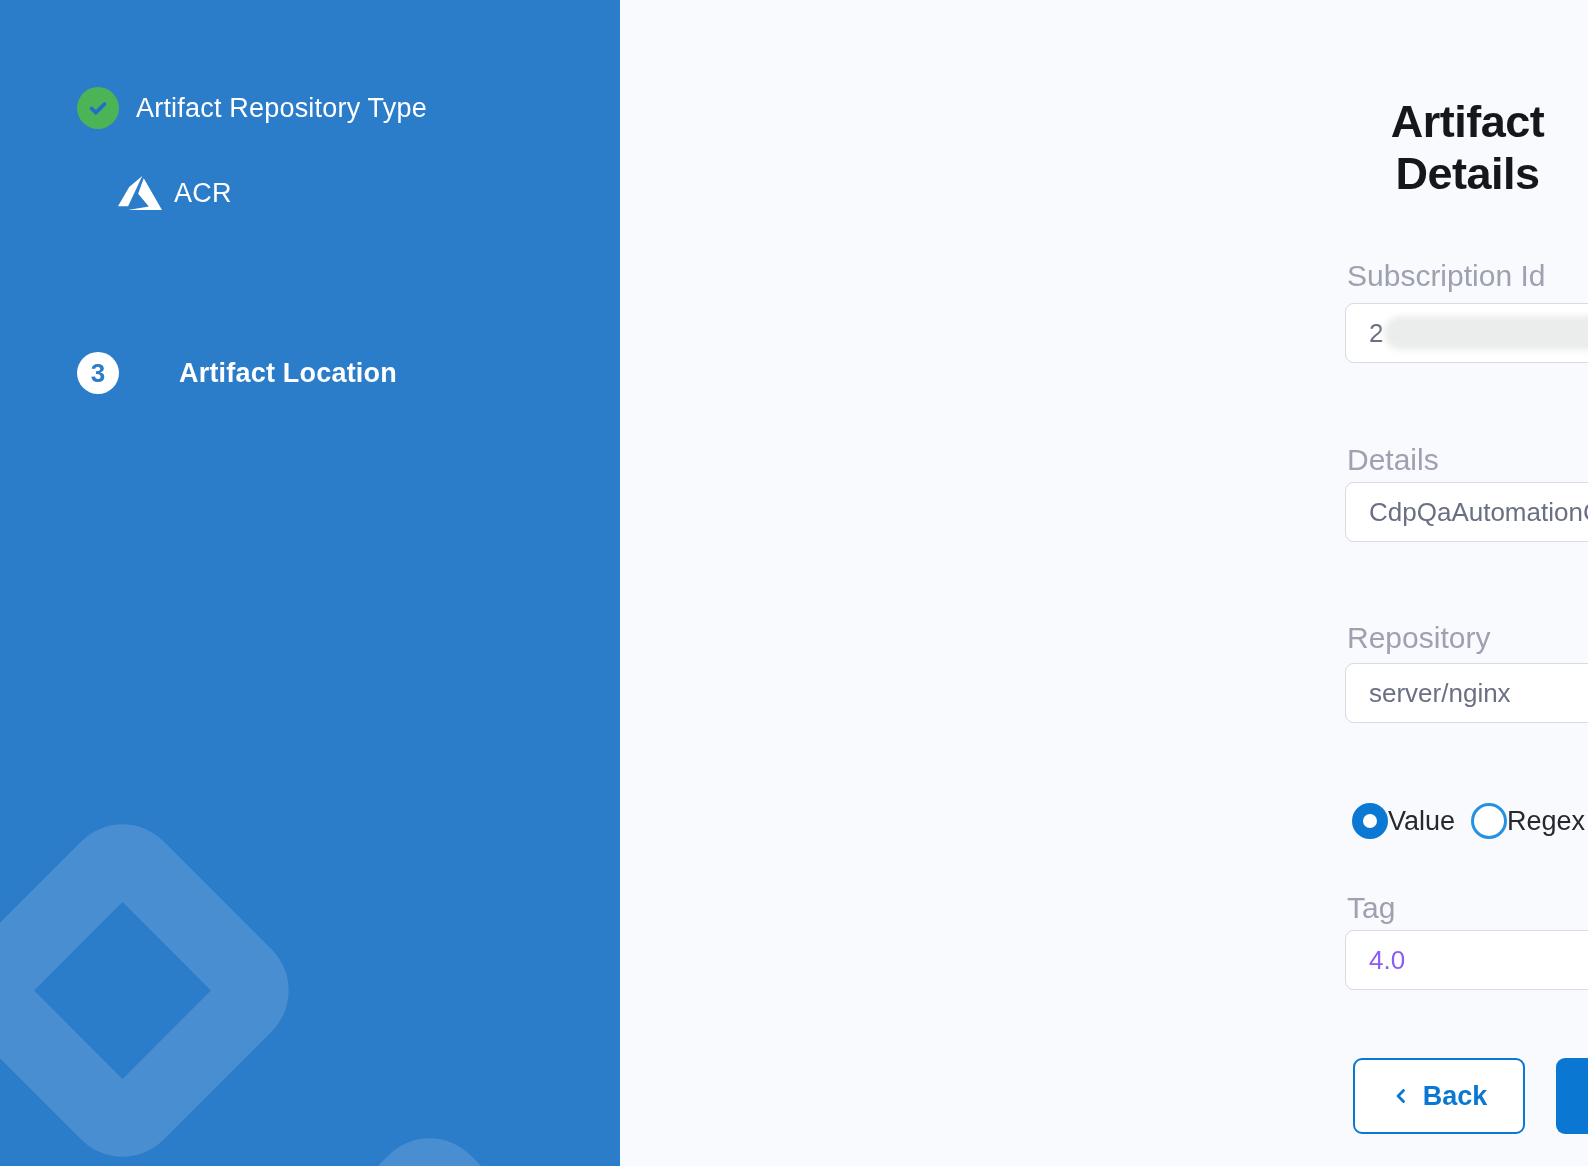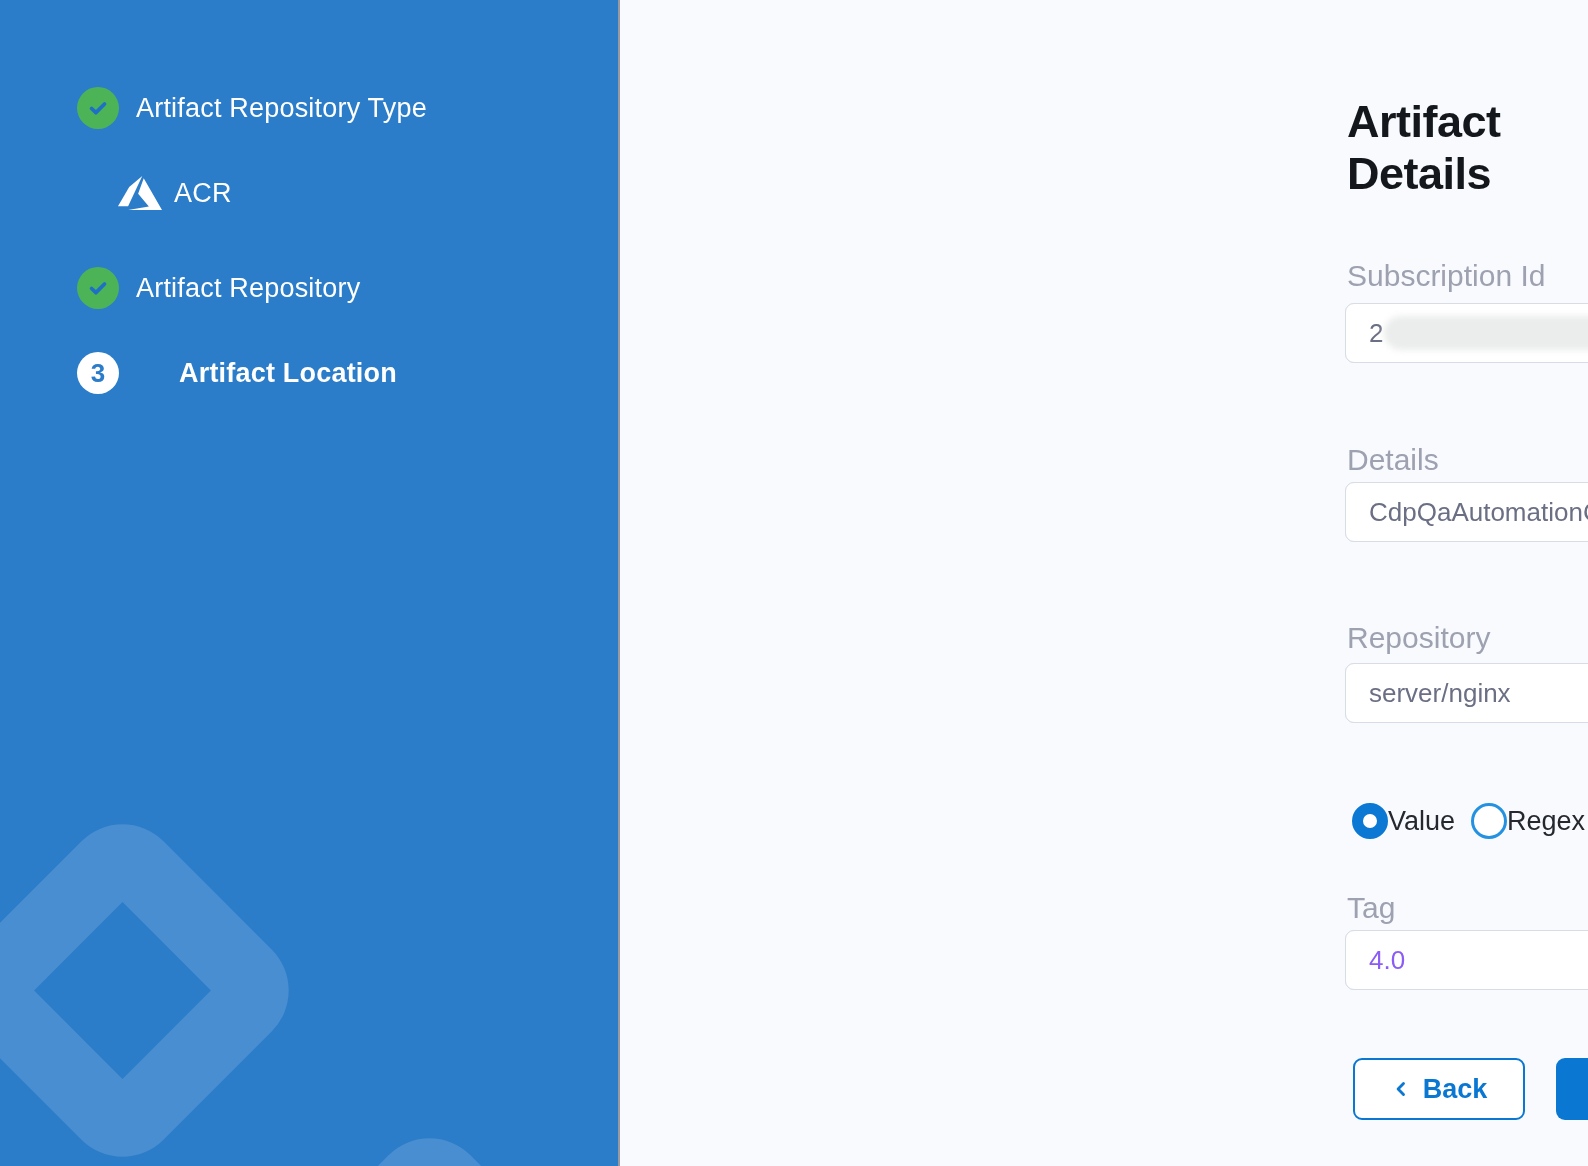--- a/index.html
+++ b/index.html
@@ -11,20 +11,21 @@
     overflow:hidden;
   }
 
   
   .sidebar {
     position:absolute; left:0; top:0;
     width:618px; height:100%;
     background:#2b7cc9;
     border-right:2px solid #979ba1;
     overflow:hidden;
+    padding-left:13px;
   }
   .wm {
     position:absolute;
     width:125px; height:125px;
     border:72px solid rgba(255,255,255,0.14);
     border-radius:58px;
     transform:rotate(45deg);
   }
   #wm1 { left:-12px;  top:856px;  }
   #wm2 { left:295px;  top:1170px; }
@@ -43,21 +44,21 @@
     background:#ffffff; color:#2b7cc9; flex:0 0 42px;
     font-size:26px; font-weight:700;
     display:flex; align-items:center; justify-content:center;
   }
   .step.sub { left:114px; gap:8px; }
 
   
   .main { position:absolute; left:620px; top:0; right:0; bottom:0; background:#f8fafd; }
   .page-title {
     position:absolute; left:727px; top:96px;
-    font-size:45px; font-weight:800; color:#14171c; letter-spacing:-0.5px;
+    font-size:45px; font-weight:800; color:#14171c; letter-spacing:-0.5px;text-align:center;
   }
   .field-label {
     position:absolute; left:727px;
     font-size:30px; color:#9da1b0; font-weight:400;
   }
 
   .combo {
     position:absolute; left:725px;
     width:785px; height:60px; box-sizing:border-box;
     border:1px solid #dde1e9; border-radius:9px;
@@ -81,21 +82,21 @@
     margin:0 1px;
   }
 
   .radio-row { position:absolute; left:732px; top:803px; display:flex; align-items:center; }
   .radio { width:36px; height:36px; border-radius:50%; box-sizing:border-box; background:#fff; cursor:pointer; flex:0 0 36px; }
   .radio.on  { border:11px solid #0b78d3; }
   .radio.off { border:3px solid #2492e0; margin-left:16px; }
   .radio-label { font-size:27px; color:#25282f; font-weight:500; }
 
   .btn {
-    position:absolute; top:1058px; height:62px;
+    position:absolute; top:1058px; height:76px;
     border-radius:9px; font-family:inherit;
     font-size:27px; font-weight:700;
     display:flex; align-items:center; justify-content:center; gap:12px;
     cursor:pointer;
   }
   .btn-back   { left:733px; width:172px; background:#ffffff; border:2px solid #0a77d2; color:#0a77d2; box-sizing:border-box; }
   .btn-submit { left:936px; width:197px; background:#0a77d2; border:none; color:#ffffff; }
 </style>
 </head>
 <body>
@@ -117,28 +118,20 @@
   <div class="step sub" style="top:172px">
     <span style="display:flex;">
       <svg width="52" height="44" viewBox="0 0 24 24" fill="#ffffff">
         <path d="M13.23 2.7 6.105 8.677 0 19.253h5.505L13.23 2.7z"></path>
         <path d="M5.483 21.3H24L14.025 4.013l-3.038 8.347 5.836 6.938-11.34 2.002z"></path>
       </svg>
     </span>
     <div class="step-label">ACR</div>
   </div>
 
-  <div class="step" style="top:267px">
-    <div class="check-circle">
-      <svg width="28" height="28" viewBox="0 0 24 24" fill="none">
-        <polyline points="6.5,12.4 10.2,16 17.6,8.6" stroke="#1d70c6" stroke-width="3.2" stroke-linecap="round" stroke-linejoin="round"></polyline>
-      </svg>
-    </div>
-    <div class="step-label">Artifact Repository</div>
-  </div>
 
   <div class="step current" style="top:352px">
     <div class="num-circle">3</div>
     <div class="step-label">Artifact Location</div>
   </div>
 </div>
 
 <div class="main">
   <div class="page-title">Artifact Details</div>
 

